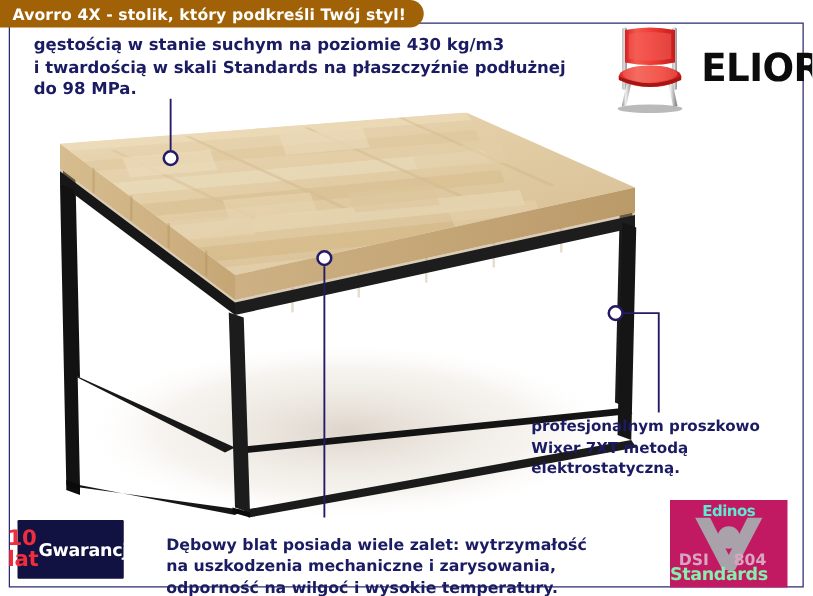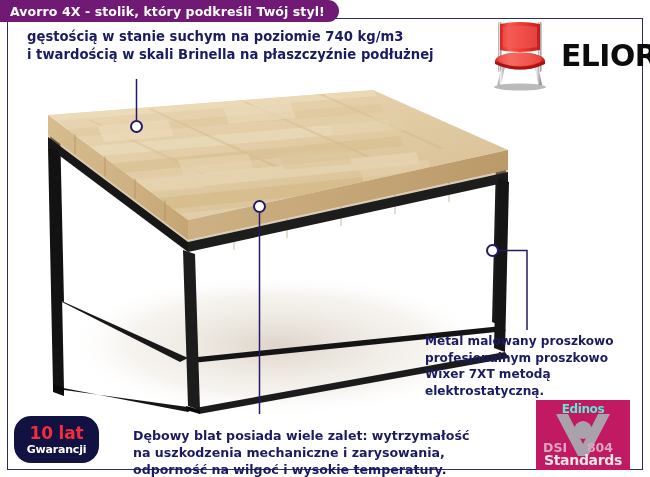--- a/index.html
+++ b/index.html
@@ -12,21 +12,21 @@
 
   
   .frame{
     position:absolute;left:7px;top:18px;width:636px;height:452px;
     border:1.5px solid #2a2a6e;box-sizing:border-box;pointer-events:none;
   }
 
   
   .titlebar{
     position:absolute;left:0px;top:0px;height:22px;
-    background:#701a75;border-radius:0 11px 11px 0;
+    background:#a16207;border-radius:0 11px 11px 0;
     display:flex;align-items:center;padding:0 14px 0 10px;
     z-index:6;
   }
   .titlebar .ttl{
     color:#ffffff;font-size:12.5px;font-weight:bold;white-space:nowrap;
     letter-spacing:.1px;
   }
 
   
   .txt{position:absolute;color:#1b1b63;font-weight:bold;z-index:5;}
@@ -56,40 +56,40 @@
   .elior .chair{width:66px;height:72px;flex:0 0 auto;}
   .elior .word{
     font-size:31px;font-weight:bold;color:#0c0c0c;letter-spacing:-0.5px;
     font-family:"DejaVu Sans","Liberation Sans",sans-serif;line-height:1;
     transform:scaleX(.96);
   }
 
   
   .badge{
     position:absolute;left:14px;top:416px;width:85px;height:47px;
-    background:#121242;border-radius:17px;z-index:5;
-    display:flex;flex-direction:column;align-items:center;justify-content:center;
+    background:#121242;border-radius:1px;z-index:5;
+    display:flex;flex-direction:row;align-items:center;justify-content:center;
     line-height:1;
   }
   .badge .b1{color:#ef2d3c;font-size:17px;font-weight:bold;letter-spacing:-.2px;}
-  .badge .b2{color:#ffffff;font-size:11px;font-weight:bold;margin-top:2px;letter-spacing:-.2px;}
+  .badge .b2{color:#ffffff;font-size:14px;font-weight:bold;margin-top:2px;letter-spacing:-.2px;}
 
   
   .edinos{position:absolute;left:536px;top:400px;width:94px;height:70px;
           background:#c21a62;z-index:5;overflow:hidden;}
   .edinos .etop{
     position:absolute;left:0;right:0;top:2px;text-align:center;
     color:#5eead4;font-size:12px;font-weight:bold;letter-spacing:-.4px;
   }
   .edinos .vmark{position:absolute;left:0;top:14px;width:94px;height:42px;}
   .edinos .dsi{position:absolute;left:7px;top:40px;color:#d8a6c0;font-size:12.5px;font-weight:bold;}
   .edinos .num{position:absolute;right:17px;top:40px;color:#d8a6c0;font-size:12.5px;font-weight:bold;}
   .edinos .ebot{
-    position:absolute;left:0;right:0;bottom:2px;text-align:center;
-    color:#e5e5e5;font-size:14px;font-weight:bold;letter-spacing:-.3px;
+    position:absolute;left:0;right:0;bottom:2px;
+    color:#86efac;font-size:14px;font-weight:bold;letter-spacing:-.3px;
   }
 </style>
 </head>
 <body>
 
 <div class="canvas">
 
   <div class="frame"></div>
 
   <div class="photo">
@@ -211,26 +211,26 @@
 
   <div class="marker" id="mk1"></div>
   <div class="marker" id="mk2"></div>
   <div class="marker" id="mk3"></div>
 
   <div class="titlebar">
     <span class="ttl">Avorro 4X - stolik, który podkreśli Twój styl!</span>
   </div>
 
   <div class="txt" id="txt-wood">
-    <div>gęstością w stanie suchym na poziomie 740 kg/m3</div>
-    <div>i twardością w skali Brinella na płaszczyźnie podłużnej</div>
+    <div>gęstością w stanie suchym na poziomie 430 kg/m3</div>
+    <div>i twardością w skali Standards na płaszczyźnie podłużnej</div>
+    <div>do 98 MPa.</div>
   </div>
 
   <div class="txt" id="txt-metal">
-    <div>Metal malowany proszkowo</div>
     <div>profesjonalnym proszkowo</div>
     <div>Wixer 7XT metodą</div>
     <div>elektrostatyczną.</div>
   </div>
 
   <div class="txt" id="txt-top">
     <div>Dębowy blat posiada wiele zalet: wytrzymałość</div>
     <div>na uszkodzenia mechaniczne i zarysowania,</div>
     <div>odporność na wilgoć i wysokie temperatury.</div>
   </div>

